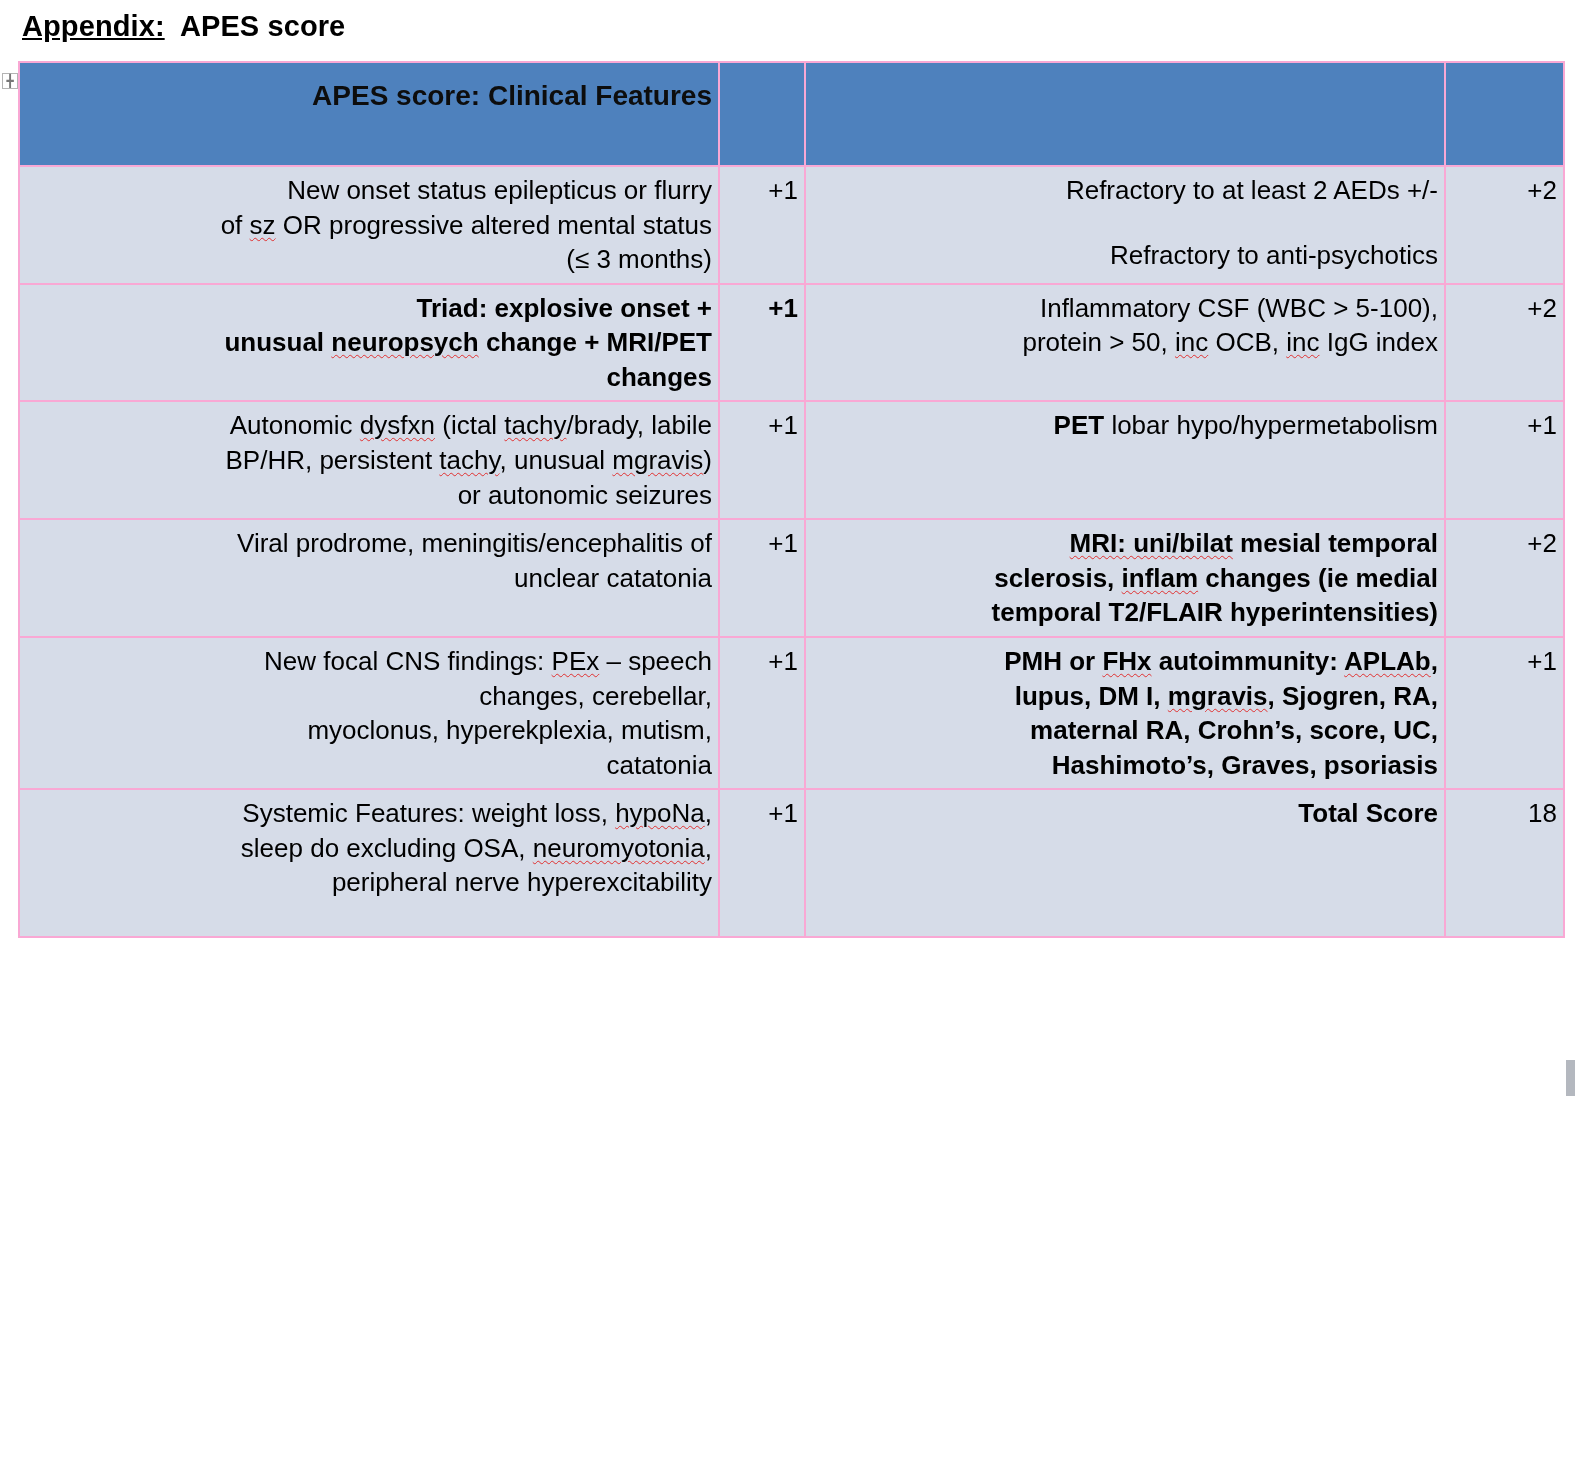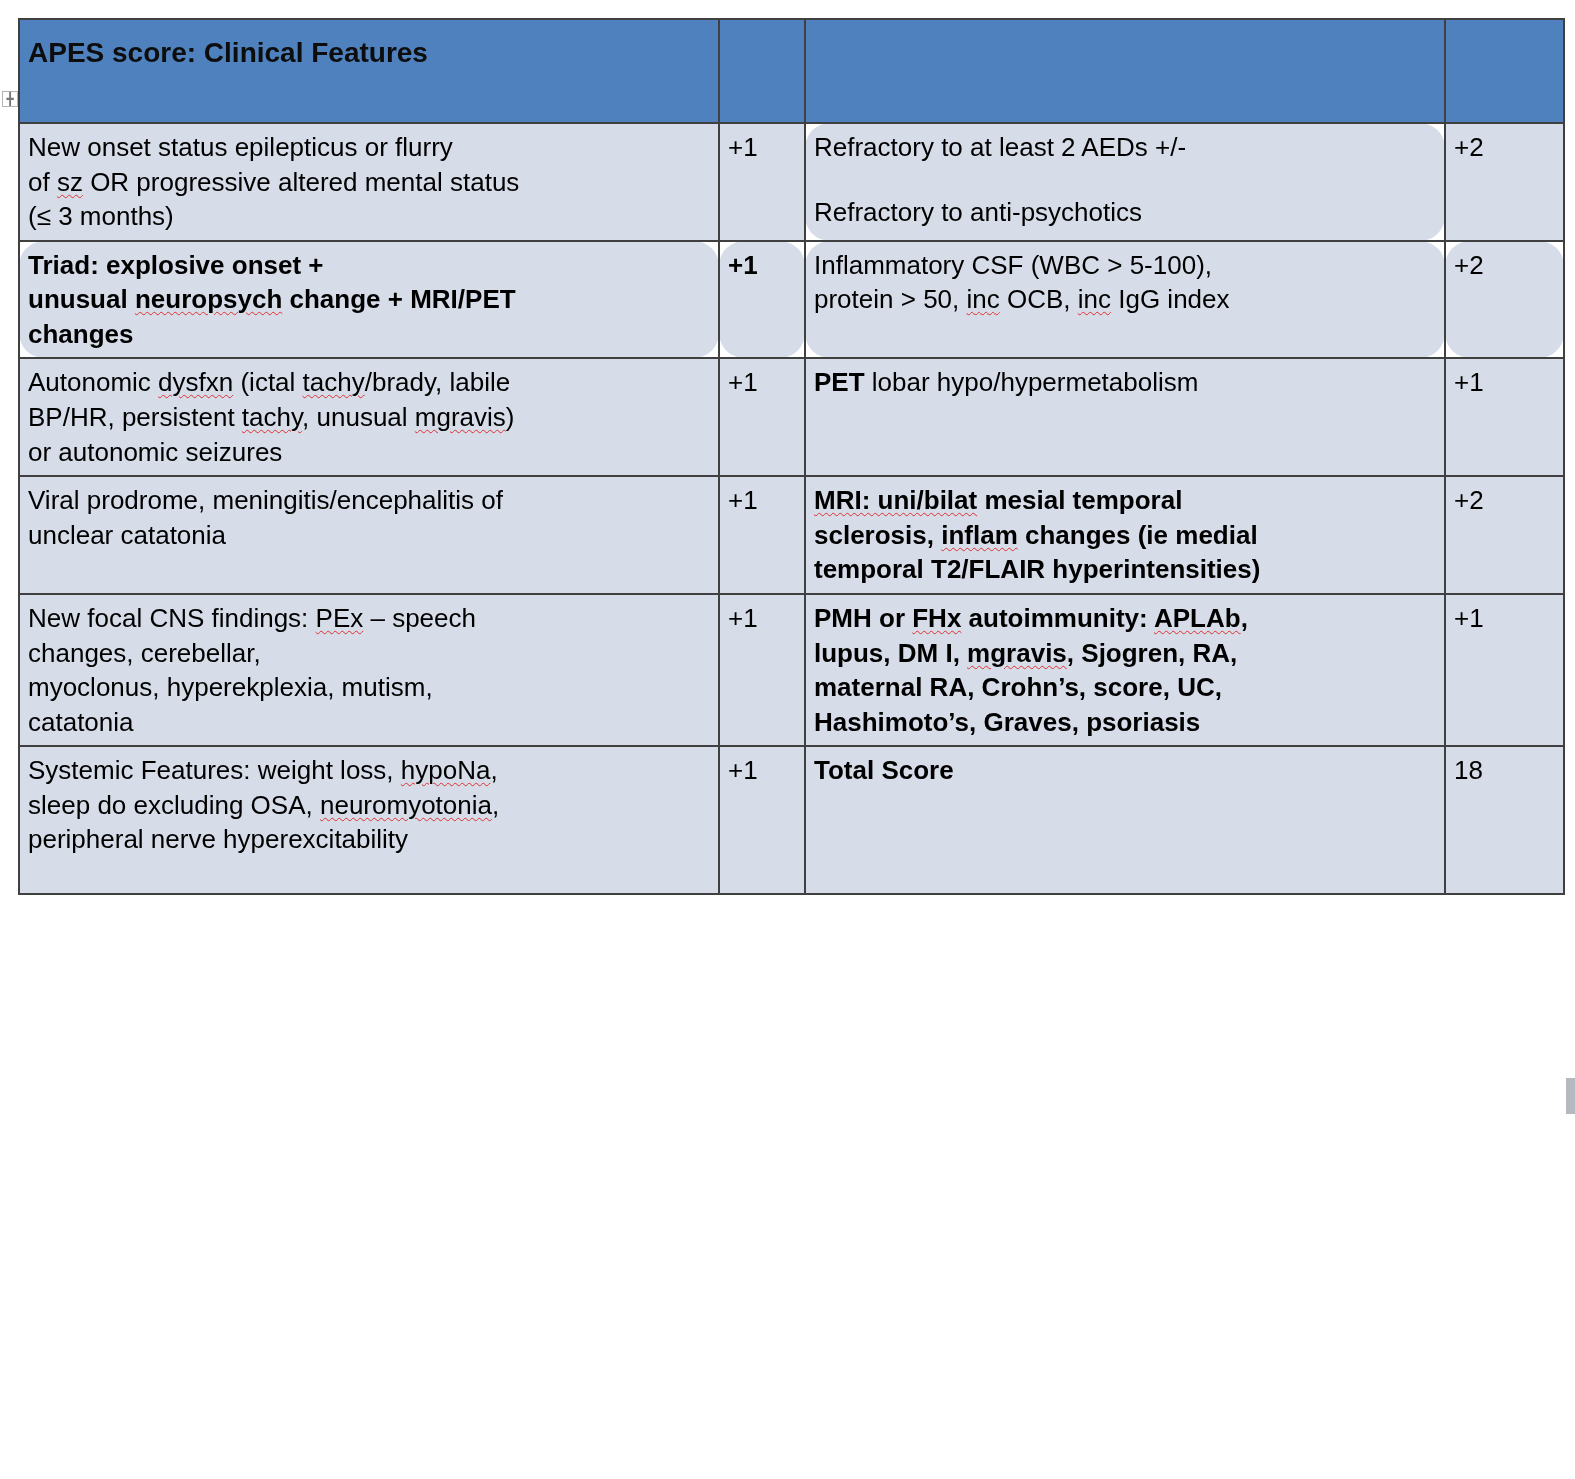--- a/index.html
+++ b/index.html
@@ -56,33 +56,34 @@
   table.apes col.c1 { width: 700px; }
   table.apes col.c2 { width: 86px; }
   table.apes col.c3 { width: 640px; }
   table.apes col.c4 { width: 119px; }
 
   table.apes td {
     vertical-align: top;
     padding: 6px 6px 6px 8px;
     font-size: 26px;
     line-height: 1.33;
-    border: 2px solid #404040;
+    border: 2px solid #f9a8d4;
     background: #d6dce8;
     word-wrap: break-word;
+    text-align: right;
   }
   tr.header td {
     background: #4e81bd;
     color: #0d0d0d;
     font-weight: bold;
     font-size: 28px;
     height: 82px;
     padding-top: 14px;
   }
-  td.alt { background: #e6eaf3; border-radius: 25px; }
+  td.alt { background: #e6eaf3; }
   td.shaded { background: #b4b8bf; }
   td.num { padding-left: 6px; }
   .b { font-weight: bold; margin-top: 17px; }
   .sp { display: block; height: 30px; }
   .squiggle {
     text-decoration: underline;
     text-decoration-style: wavy;
     text-decoration-color: #e03030;
     text-decoration-thickness: 1px;
     text-underline-offset: 3px;
@@ -94,20 +95,21 @@
     width: 9px;
     height: 36px;
     background: #b4b8bf;
   }
 </style>
 </head>
 <body>
 
 <div class="page">
 
+  <div class="doc-title"><span class="underlined">Appendix:</span><span>  APES score</span></div>
 
   <div class="table-handle">╋</div>
 
   <table class="apes">
     <colgroup>
       <col class="c1">
         <col class="c2">
         <col class="c3">
         <col class="c4">
     </colgroup>

